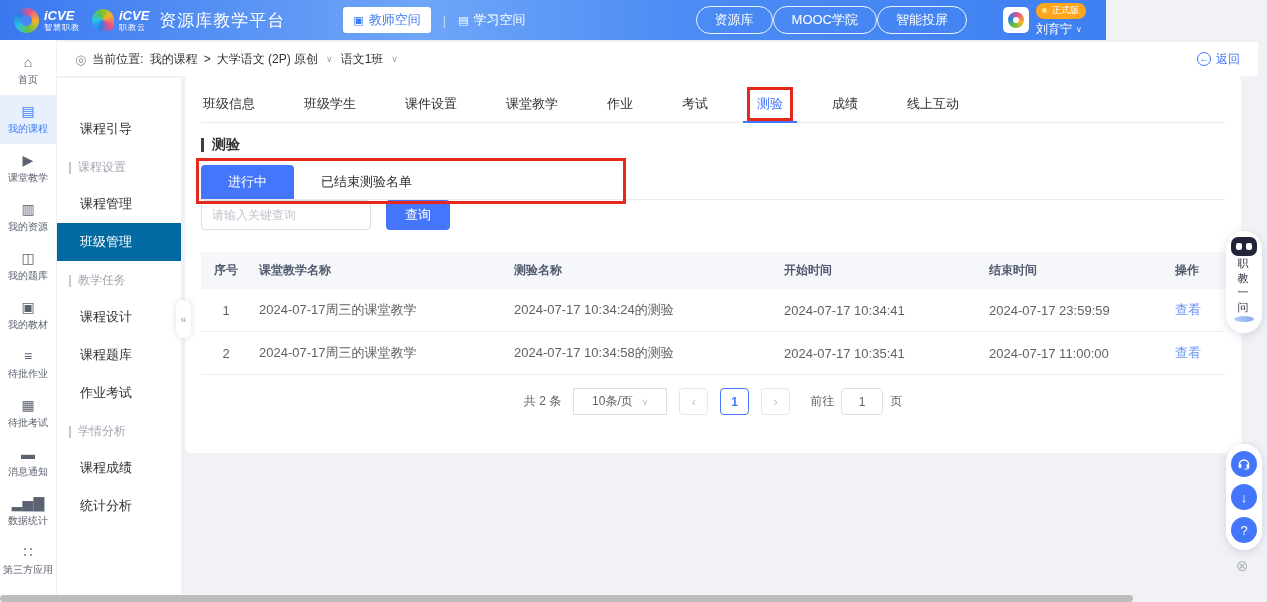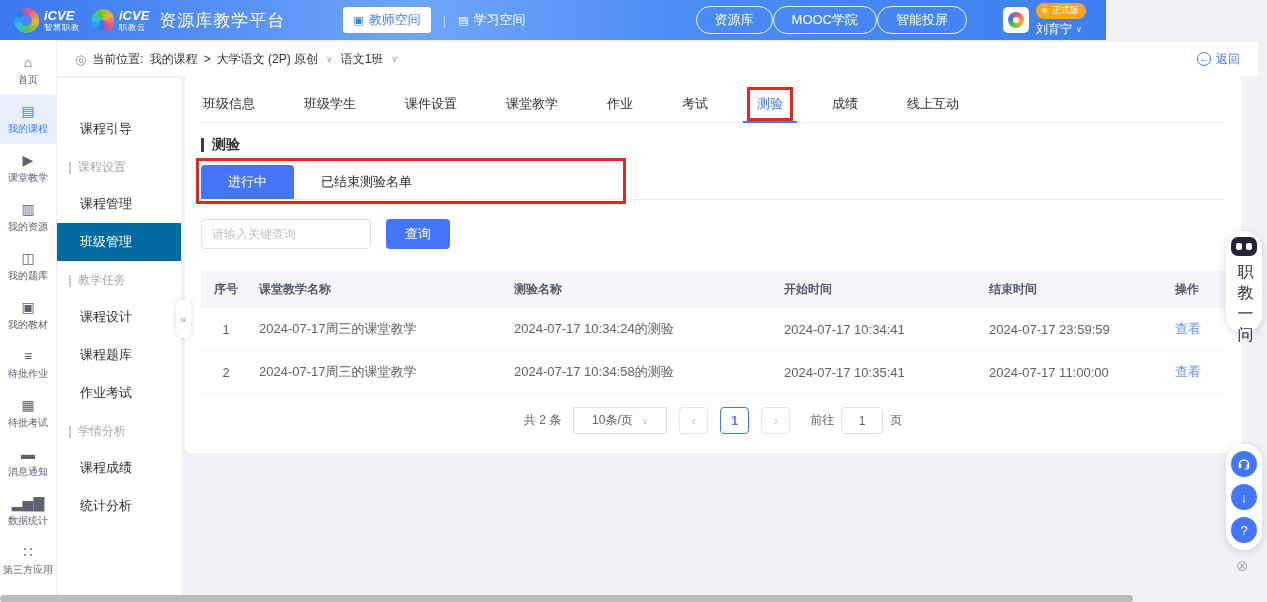--- a/index.html
+++ b/index.html
@@ -75,21 +75,21 @@
   .tab.active::after { content:""; position:absolute; left:-12px; right:-12px; bottom:-1px; height:2px; background:#4376FB; }
 
   .section-title { margin-top:13px; display:flex; align-items:center; gap:8px; font-size:14px; color:#303133; font-weight:bold; }
   .section-title::before { content:""; width:3px; height:14px; background:#3a3f48; }
 
   .subtab-bar { margin-top:11px; display:flex; border-bottom:1px solid #E9EBF0; position:relative; }
   .subtab { padding:8px 27px; font-size:13px; color:#303133; cursor:pointer; }
   .subtab.active { background:#4376FB; color:#fff; border-radius:4px 4px 0 0; }
   .subtab-annotation { position:absolute; left:-5px; top:-7px; width:430px; height:46px; border:3px solid #E4281E; pointer-events:none; z-index:3; }
 
-  .search-row { margin-top:19px; display:flex; align-items:center; gap:15px; }
+  .search-row { display:flex; align-items:center; gap:15px; }
   .search-input { width:170px; height:30px; border:1px solid #DCDFE6; border-radius:4px; padding:0 10px; font-size:12px; color:#333; outline:none; font-family:inherit; }
   .search-input::placeholder { color:#BFC4CC; }
   .search-btn { height:30px; padding:0 19px; background:#4376FB; color:#fff; border:none; border-radius:4px; font-size:13px; cursor:pointer; font-family:inherit; }
 
   table.quiz-table { margin-top:22px; width:100%; border-collapse:collapse; font-size:13px; table-layout:fixed; }
   .quiz-table thead th { background:#F5F7FA; color:#515A6E; font-size:12px; font-weight:bold; text-align:left; padding:10px 8px; }
   .quiz-table tbody td { color:#606266; padding:12px 8px; border-bottom:1px solid #EBEEF5; }
   .quiz-table .c-center { text-align:center; }
   .view-link { color:#6E96F4; cursor:pointer; }
 
@@ -100,21 +100,21 @@
   .pcur { width:29px; height:27px; border:1px solid #4376FB; border-radius:4px; display:flex; align-items:center; justify-content:center; color:#4376FB; font-weight:bold; cursor:pointer; }
   .pgoto { display:flex; align-items:center; gap:7px; margin-left:8px; }
   .pgoto-input { width:42px; height:27px; border:1px solid #DCDFE6; border-radius:4px; text-align:center; font-size:12px; color:#606266; outline:none; font-family:inherit; }
 
   
   .assistant { position:absolute; left:1226px; top:231px; width:36px; height:102px; background:#fff; border-radius:18px;
     box-shadow:0 2px 10px rgba(70,85,120,.20); display:flex; flex-direction:column; align-items:center; padding-top:6px; z-index:9; cursor:pointer; }
   .robot { width:26px; height:19px; background:#23263A; border-radius:7px; position:relative; flex:none; }
   .robot::before, .robot::after { content:""; position:absolute; top:6px; width:6px; height:7px; border-radius:2px; background:#fff; }
   .robot::before { left:5px; } .robot::after { right:5px; }
-  .assist-text { margin-top:5px; width:13px; font-size:16px; line-height:1.32; color:#2b2f3d; word-break:break-all; }
+  .assist-text { width:13px; font-size:11px; line-height:1.32; color:#2b2f3d; word-break:break-all; }
   .assist-wave { margin-top:2px; width:20px; height:6px; border-radius:50%; background:linear-gradient(90deg,#9CC3F7,#5B8FF0); opacity:.75; }
 
   .tools { position:absolute; left:1226px; top:444px; width:36px; height:106px; background:#fff; border-radius:18px;
     box-shadow:0 2px 10px rgba(70,85,120,.20); display:flex; flex-direction:column; align-items:center; justify-content:space-evenly; z-index:9; }
   .tool-circle { width:26px; height:26px; border-radius:50%; background:#4376FB; color:#fff; display:flex; align-items:center; justify-content:center; font-size:13px; cursor:pointer; }
   .close-float { position:absolute; left:1236px; top:557px; color:#AEB2B9; font-size:15px; z-index:9; cursor:pointer; }
 
   .bottom-scrollbar { position:absolute; left:0; bottom:0; width:1133px; height:7px; background:#BDBDBD; border-radius:4px; z-index:10; cursor:pointer; }
 </style>
 </head>

